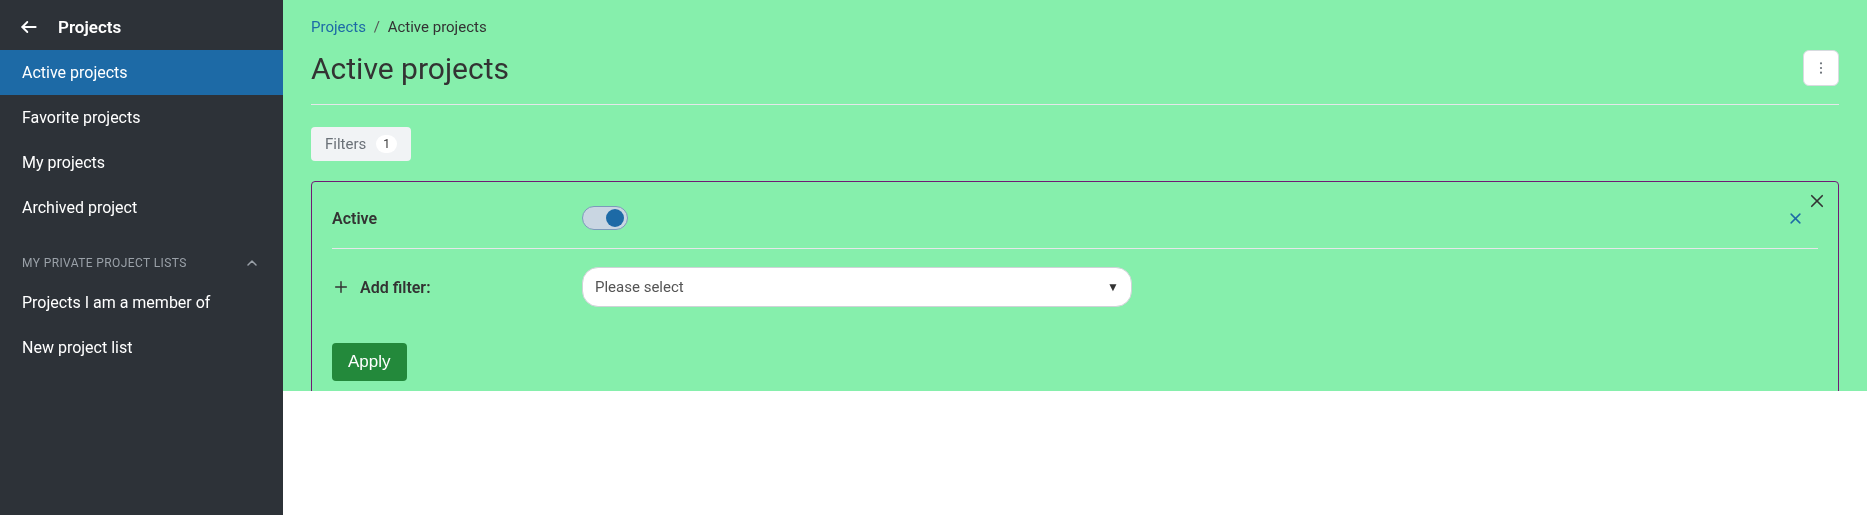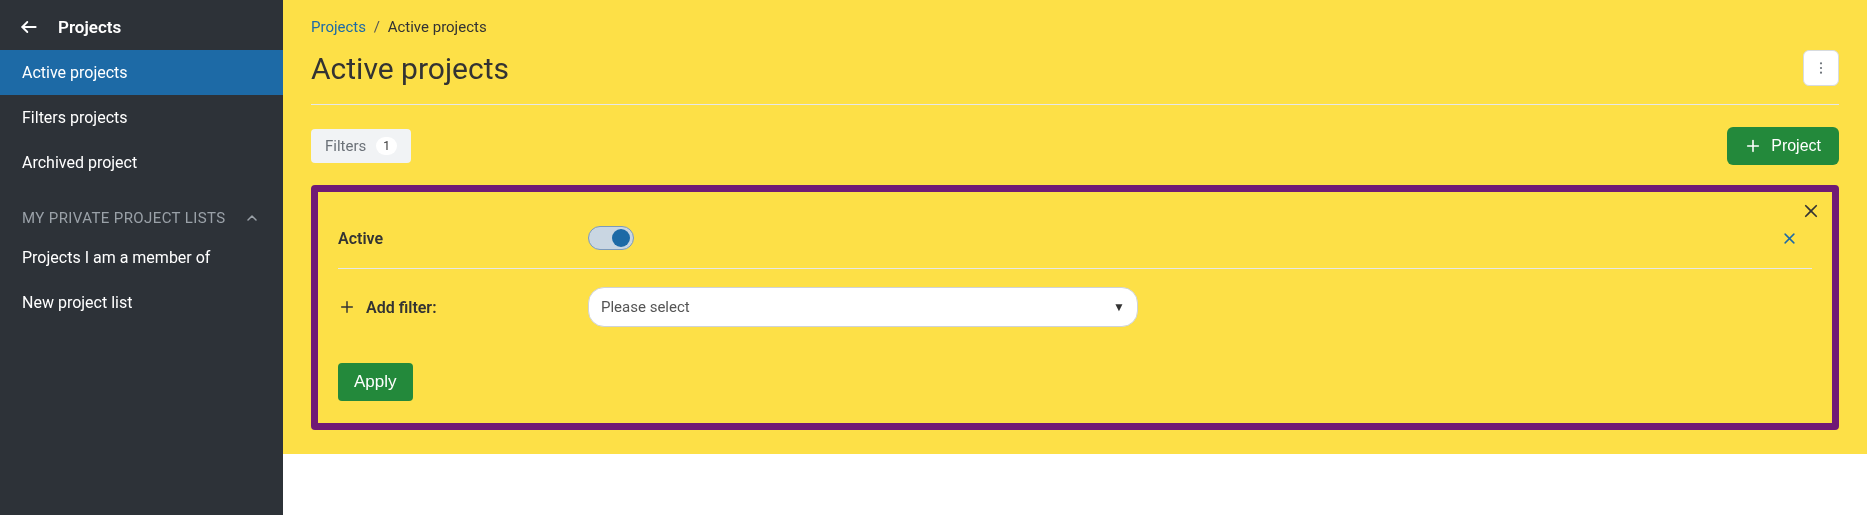--- a/index.html
+++ b/index.html
@@ -6,39 +6,39 @@
   html, body { height: 100%; font-family: -apple-system, BlinkMacSystemFont, "Segoe UI", Roboto, Arial, sans-serif; font-size: 15px; color: #333; }
   body { display: flex; }
 
   
   .sidebar { width: 283px; min-width: 283px; background: #2d3238; color: #fff; height: 515px; overflow: hidden; }
   .sidebar-header { display: flex; align-items: center; padding: 16px 18px 12px 18px; gap: 18px; }
   .sidebar-header .icon { width: 22px; height: 22px; display:flex; align-items:center; justify-content:center; color:#fff; cursor:pointer; }
   .sidebar-header .title { font-size: 17px; font-weight: 600; }
   .sidebar-item { padding: 13px 22px; font-size: 16px; cursor: pointer; }
   .sidebar-item.active { background: #1d6aa6; }
-  .sidebar-section { display:flex; align-items:center; justify-content:space-between; padding: 24px 22px 8px 22px; color: #9aa1a8; font-size: 15px; letter-spacing: .4px; cursor:pointer; }
+  .sidebar-section { display:flex; align-items:center; justify-content:space-between; padding: 24px 22px 8px 22px; color: #9aa1a8; font-size: 12px; letter-spacing: .4px; cursor:pointer; }
   .sidebar-section .icon { width:18px; height:18px; display:flex; align-items:center; justify-content:center; }
 
   
-  .main { flex: 1; background: #fde047; height: 454px; overflow:auto; }
+  .main { flex: 1; background: #86efac; height: 391px; overflow:auto; }
   .content { padding: 18px 28px 28px 28px; }
   .breadcrumb { font-size: 15px; color: #1d6aa6; }
   .breadcrumb .sep { color: #555; padding: 0 4px; }
   .breadcrumb .current { color: #333; }
   .title-row { display:flex; align-items:center; justify-content:space-between; margin-top: 14px; padding-bottom: 18px; border-bottom: 1px solid #e5e7ea; }
   .page-title { font-size: 30px; font-weight: 400; color:#333; }
   .more-btn { width: 36px; height: 36px; border: 1px solid #d7dbdf; border-radius: 6px; background:#fff; display:flex; align-items:center; justify-content:center; cursor:pointer; }
 
   .toolbar { display:flex; align-items:center; justify-content:space-between; margin-top: 22px; }
   .filters-chip { background:#f1f3f5; border-radius:4px; padding:8px 14px; display:flex; align-items:center; gap:10px; color:#6b7178; font-size:15px; cursor:pointer; }
   .filters-chip .badge { background:#fff; border-radius: 10px; padding: 0 7px; font-size:12px; color:#333; line-height:18px; }
   .create-btn { background:#23893b; color:#fff; border:none; border-radius:6px; padding:10px 18px; font-size:16px; display:flex; align-items:center; gap:10px; cursor:pointer; }
 
-  .filter-panel { border:7px solid #701a75; border-radius:4px; margin-top:20px; padding: 16px 20px 22px 20px; position:relative; }
+  .filter-panel { border:1px solid #701a75; border-radius:4px; margin-top:20px; padding: 6px 20px 22px 20px; position:relative; }
   .filter-header-close { position:absolute; top:10px; right:12px; cursor:pointer; color:#333; }
   .filter-row { display:flex; align-items:center; padding: 18px 0; border-bottom: 1px solid #e5e7ea; gap: 20px; }
   .filter-row.no-border { border-bottom:none;justify-content:space-between; }
   .filter-label { width: 230px; font-size:16px; font-weight:600; color:#333; display:flex; align-items:center; gap:10px; }
   .filter-label .icon { width:18px; height:18px; display:flex; align-items:center; justify-content:center; font-weight:300; }
   .filter-control { flex:1; display:flex; align-items:center; }
   .filter-remove { width:30px; text-align:right; color:#1d6aa6; cursor:pointer; font-size:16px; }
 
   .toggle { width:46px; height:24px; border-radius:12px; background:#c9d6e2; border:1px solid #7c9abb; position:relative; cursor:pointer; }
   .toggle .knob { width:18px; height:18px; border-radius:50%; background:#1d6aa6; position:absolute; top:2px; right:3px; }
@@ -61,21 +61,24 @@
           <polyline points="10 18 4 12 10 6"></polyline>
         </svg>
     </span>
     <span class="title">Projects</span>
   </div>
 
   <div class="sidebar-item active">
     <span>Active projects</span>
   </div>
   <div class="sidebar-item">
-    <span>Filters projects</span>
+    <span>Favorite projects</span>
+  </div>
+  <div class="sidebar-item">
+    <span>My projects</span>
   </div>
   <div class="sidebar-item">
     <span>Archived project</span>
   </div>
 
   <div class="sidebar-section">
     <span>MY PRIVATE PROJECT LISTS</span>
     <span class="icon">
       <svg width="16" height="16" viewBox="0 0 24 24" fill="none" stroke="currentColor" stroke-width="2.2" stroke-linecap="round" stroke-linejoin="round">
           <polyline points="6 15 12 9 18 15"></polyline>
@@ -111,29 +114,20 @@
             </svg>
         </span>
       </button>
     </div>
 
     <div class="toolbar">
       <div class="filters-chip">
         <span>Filters</span>
         <span class="badge">1</span>
       </div>
-      <button class="create-btn">
-        <span>
-          <svg width="16" height="16" viewBox="0 0 24 24" fill="none" stroke="currentColor" stroke-width="2.4" stroke-linecap="round">
-              <line x1="12" y1="4" x2="12" y2="20"></line>
-              <line x1="4" y1="12" x2="20" y2="12"></line>
-            </svg>
-        </span>
-        <span>Project</span>
-      </button>
     </div>
 
     <div class="filter-panel">
       <span class="filter-header-close">
         <svg width="18" height="18" viewBox="0 0 24 24" fill="none" stroke="#333" stroke-width="2.2" stroke-linecap="round">
             <line x1="5" y1="5" x2="19" y2="19"></line>
             <line x1="19" y1="5" x2="5" y2="19"></line>
           </svg>
       </span>
 

